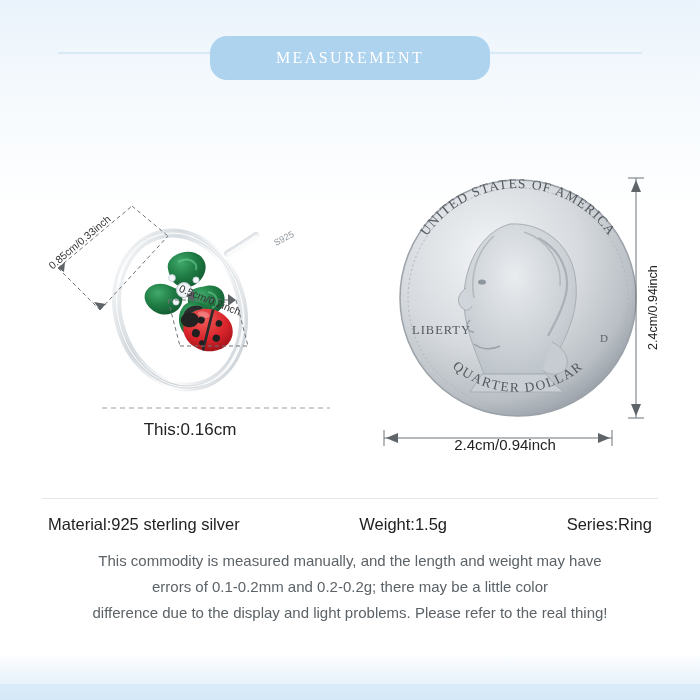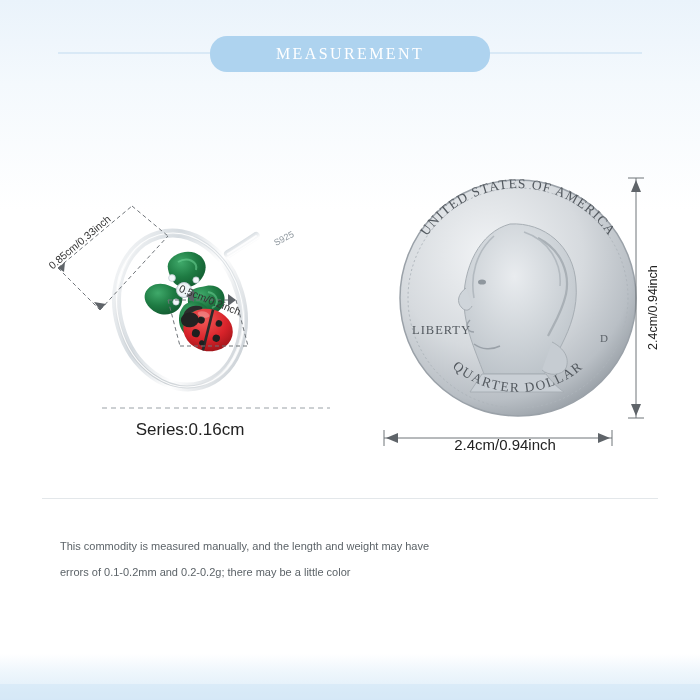--- a/index.html
+++ b/index.html
@@ -35,21 +35,21 @@
     background: #d9e9f6;
   }
   .banner-rule.left { left: 58px; width: 152px; }
   .banner-rule.right { right: 58px; width: 152px; }
   .banner-pill {
     position: absolute;
     left: 50%;
     top: 0;
     transform: translateX(-50%);
     width: 280px;
-    height: 36px;
+    height: 44px;
     border-radius: 17px;
     background: #aed3ef;
     color: #ffffff;
     font-size: 16px;
     letter-spacing: 2.4px;
     display: flex;
     align-items: center;
     justify-content: center;
     font-family: "Liberation Serif", serif;
   }
@@ -151,24 +151,24 @@
     justify-content: space-between;
     align-items: baseline;
     font-size: 16.5px;
     color: #222;
   }
   .specs span { white-space: nowrap; }
 
   .note {
     position: absolute;
     left: 60px;
-    top: 533px;
+    top: 548px;
     width: 580px;
-    text-align: left;
-    font-size: 11px;
+    text-align: center;
+    font-size: 15px;
     color: #5c6368;
     line-height: 26px;
   }
 </style>
 </head>
 <body>
 
 <div class="page">
 
   <div class="banner-wrap">
@@ -262,21 +262,21 @@
 
         <line x1="62" y1="258" x2="290" y2="258" stroke="#9aa1a6" stroke-width="1" stroke-dasharray="5 4"></line>
       </svg>
 
       <div class="measure-label" style="left:6px; top:112px; transform:rotate(-40deg); transform-origin:left top;">0.85cm/0.33inch</div>
 
       <div class="measure-label" style="left:142px; top:132px; transform:rotate(22deg); transform-origin:left top;">0.5cm/0.2inch</div>
     </div>
 
     <div class="width-caption">
-      <div>Series:0.16cm</div>
+      <div>This:0.16cm</div>
     </div>
 
     <div class="coin-block">
       <svg width="310" height="300" viewBox="0 0 310 300">
         <defs>
           <radialGradient id="coinGrad" cx="38%" cy="32%" r="72%">
             <stop offset="0%" stop-color="#f2f4f6"></stop>
             <stop offset="55%" stop-color="#d6dade"></stop>
             <stop offset="85%" stop-color="#b9bfc5"></stop>
             <stop offset="100%" stop-color="#9aa1a8"></stop>
@@ -335,20 +335,26 @@
         <polygon points="250,288 238,283 238,293" fill="#5f6469"></polygon>
       </svg>
 
       <div class="v-label" style="left:286px; top:200px;">2.4cm/0.94inch</div>
     </div>
 
     <div class="coin-caption">2.4cm/0.94inch</div>
   </div>
 
   <div class="divider"></div>
+  <div class="specs">
+    <span>Material:925 sterling silver</span>
+    <span>Weight:1.5g</span>
+    <span>Series:Ring</span>
+  </div>
 
   <div class="note">
     <div>This commodity is measured manually, and the length and weight may have</div>
     <div>errors of 0.1-0.2mm and 0.2-0.2g; there may be a little color</div>
+    <div>difference due to the display and light problems. Please refer to the real thing!</div>
   </div>
 
   <div class="bottom-band"></div>
 </div>
 
 </body></html>

